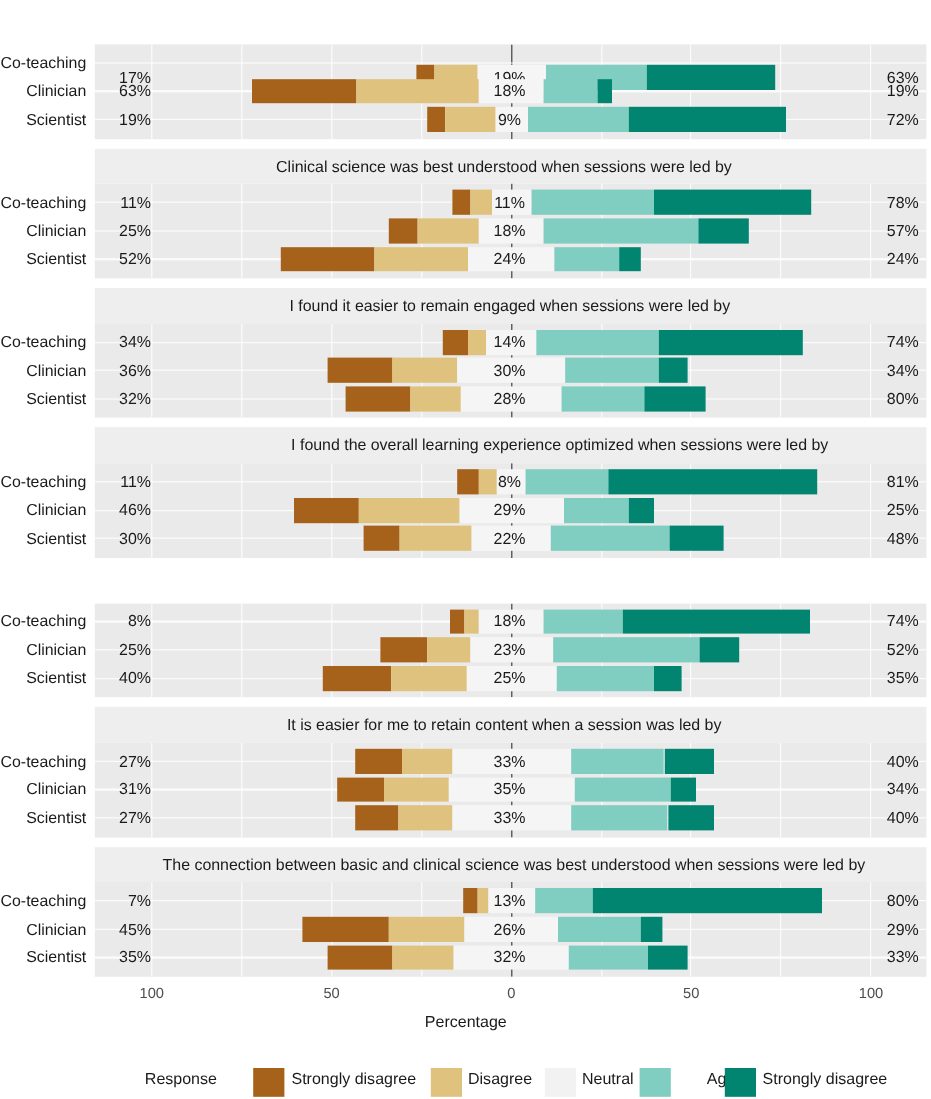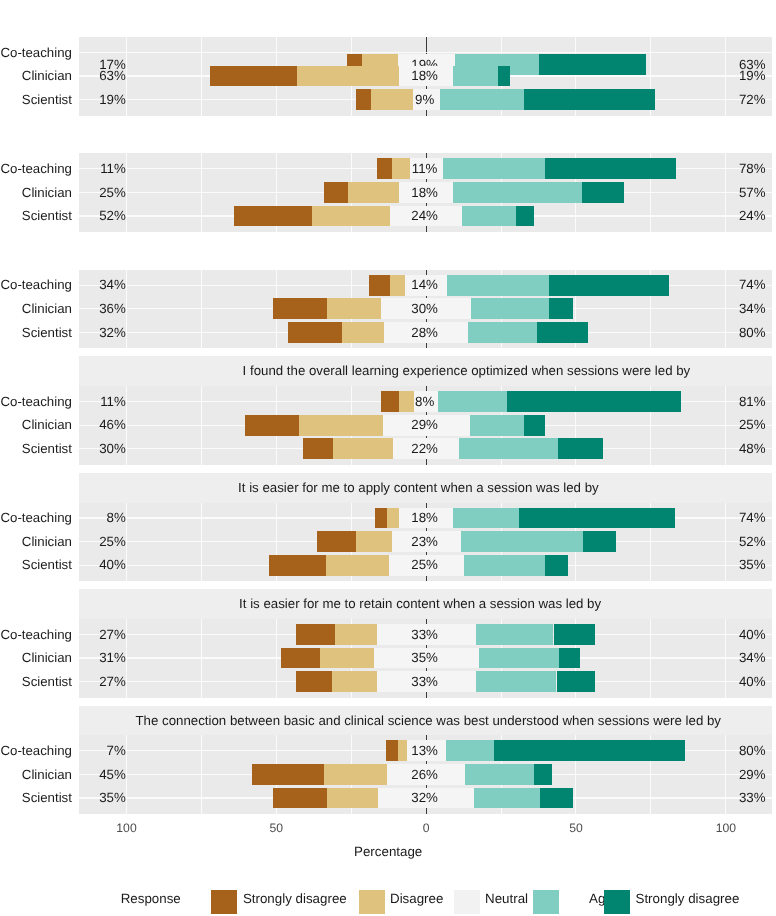--- a/index.html
+++ b/index.html
@@ -106,20 +106,23 @@
             <span class="neuval">9%</span>
             <span class="posval">72%</span>
           </div>
         </div>
         <span class="rowlab" style="top:3.50px">Co-teaching</span>
         <span class="rowlab" style="top:27.10px">Clinician</span>
         <span class="rowlab" style="top:50.70px">Scientist</span>
       </div>
     </div>
 <div class="panel" style="top:123.60px">
+      <div class="strip">
+        <span class="striptxt" style="left:151.60px">Clinical science was best understood when sessions were led by</span>
+      </div>
       <div class="plot">
         <div class="clip">
           <i class="gl" style="left:47.45px"></i>
           <i class="gl" style="left:122.36px"></i>
           <i class="gl" style="left:197.27px"></i>
           <i class="gl" style="left:272.19px"></i>
           <i class="gl" style="left:347.10px"></i>
           <i class="gl" style="left:422.01px"></i>
           <i class="gl" style="left:496.93px"></i>
           <i class="gl" style="left:571.84px"></i>
@@ -158,20 +161,23 @@
             <span class="neuval">24%</span>
             <span class="posval">24%</span>
           </div>
         </div>
         <span class="rowlab" style="top:3.50px">Co-teaching</span>
         <span class="rowlab" style="top:27.10px">Clinician</span>
         <span class="rowlab" style="top:50.70px">Scientist</span>
       </div>
     </div>
 <div class="panel" style="top:240.00px">
+      <div class="strip">
+        <span class="striptxt" style="left:162.70px">I found it easier to remain engaged when sessions were led by</span>
+      </div>
       <div class="plot">
         <div class="clip">
           <i class="gl" style="left:47.45px"></i>
           <i class="gl" style="left:122.36px"></i>
           <i class="gl" style="left:197.27px"></i>
           <i class="gl" style="left:272.19px"></i>
           <i class="gl" style="left:347.10px"></i>
           <i class="gl" style="left:422.01px"></i>
           <i class="gl" style="left:496.93px"></i>
           <i class="gl" style="left:571.84px"></i>
@@ -265,23 +271,20 @@
             <span class="neuval">22%</span>
             <span class="posval">48%</span>
           </div>
         </div>
         <span class="rowlab" style="top:3.50px">Co-teaching</span>
         <span class="rowlab" style="top:27.10px">Clinician</span>
         <span class="rowlab" style="top:50.70px">Scientist</span>
       </div>
     </div>
 <div class="panel" style="top:472.80px">
-      <div class="strip">
-        <span class="striptxt" style="left:159.60px">It is easier for me to apply content when a session was led by</span>
-      </div>
       <div class="plot">
         <div class="clip">
           <i class="gl" style="left:47.45px"></i>
           <i class="gl" style="left:122.36px"></i>
           <i class="gl" style="left:197.27px"></i>
           <i class="gl" style="left:272.19px"></i>
           <i class="gl" style="left:347.10px"></i>
           <i class="gl" style="left:422.01px"></i>
           <i class="gl" style="left:496.93px"></i>
           <i class="gl" style="left:571.84px"></i>

